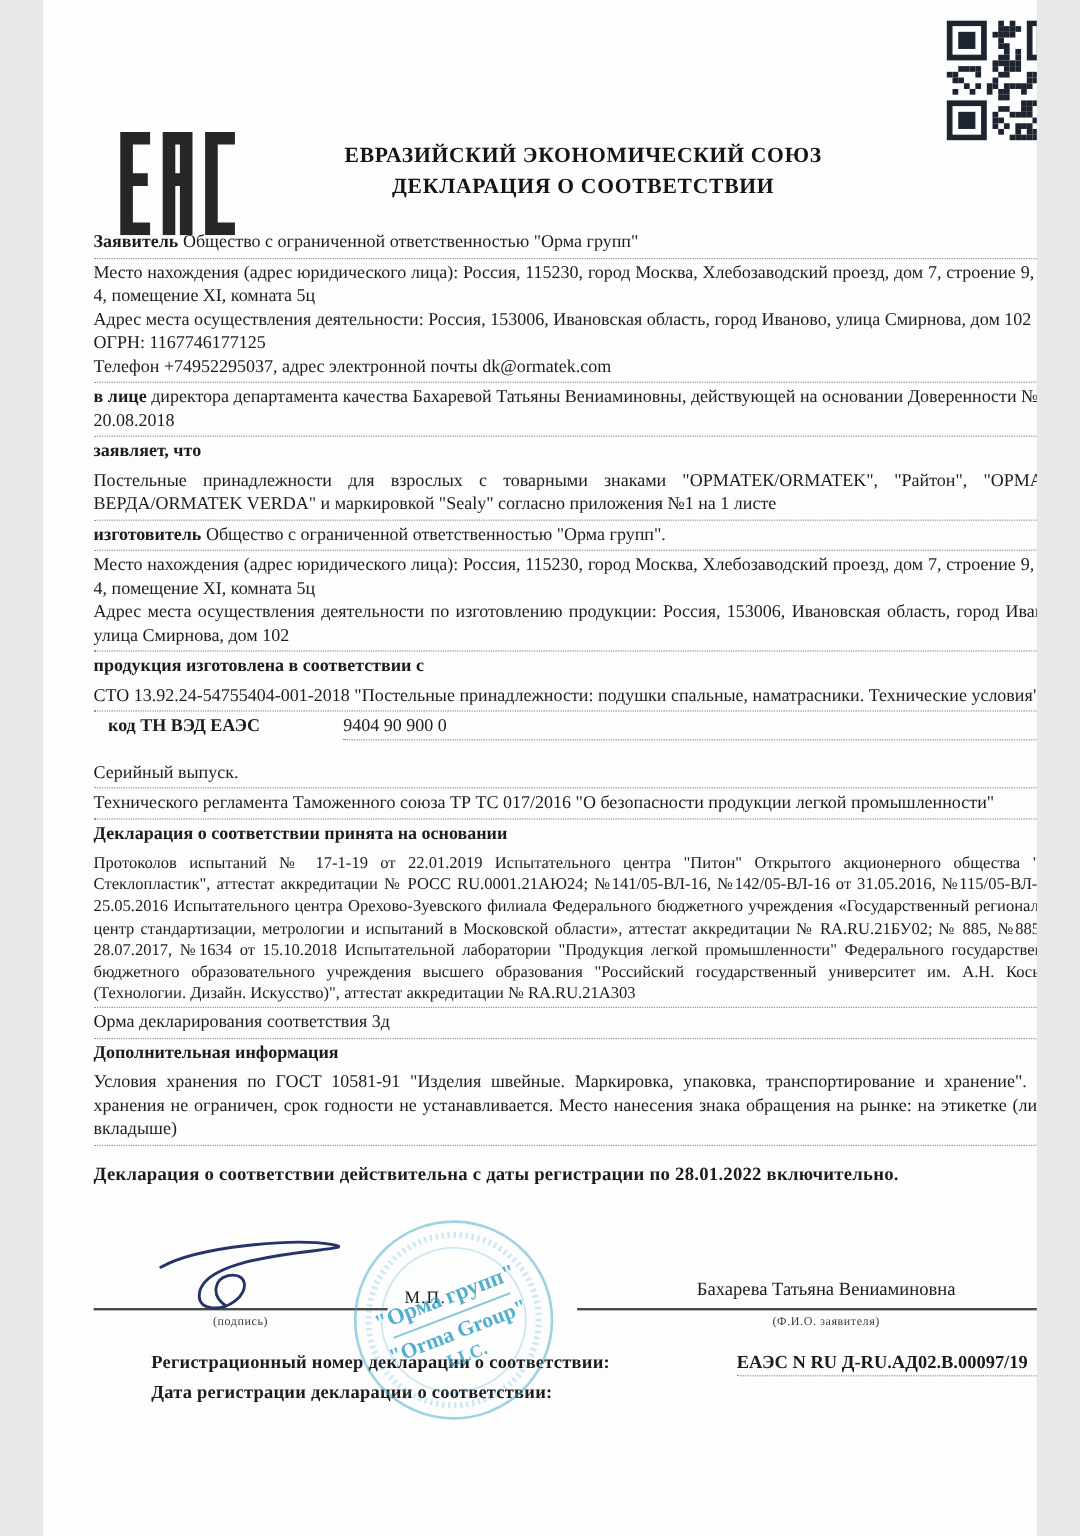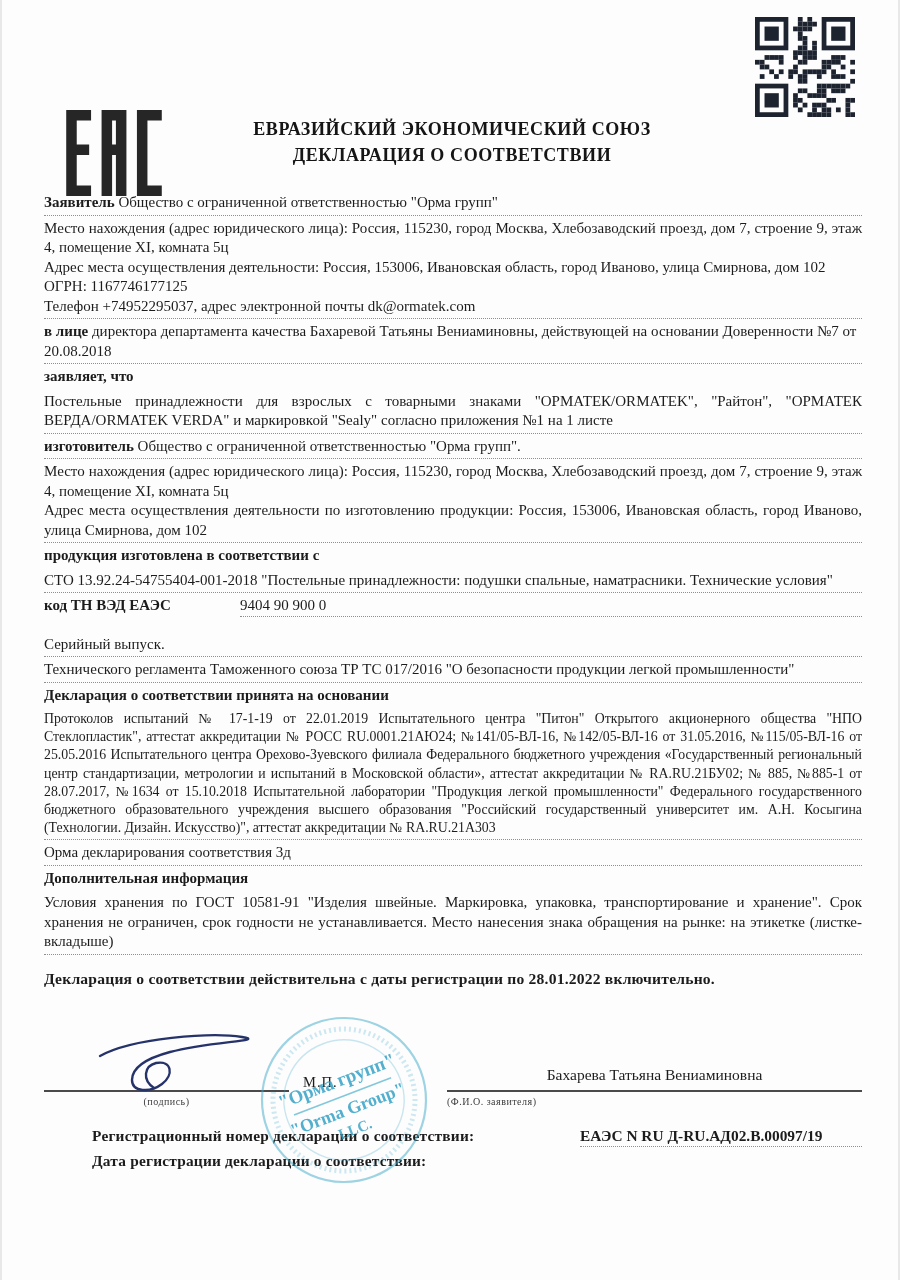--- a/index.html
+++ b/index.html
@@ -1,19 +1,19 @@
 <!DOCTYPE html>
 <html><head>
 <meta charset="utf-8">
 <style>
   * { margin:0; padding:0; box-sizing:border-box; }
   html,body { background:#e8e8e8; }
   .page {
     position:relative;
-    width:896px; height:1280px;
+    width:828px; height:1280px;
     background:#fdfdfd;
     font-family:"Liberation Serif", serif;
     color:#1c1c1c;
     overflow:hidden;
     margin:0 auto;
   }
   
   .qr { position:absolute; top:17px; left:744px; width:118px; height:100px; }
   .eac-logo { position:absolute; top:110px; left:63px; width:98px; height:86px; }
   .doc-header {
@@ -24,36 +24,36 @@
   
   .content {
     position:absolute; top:193px; left:42px; width:818px;
     font-size:15px; line-height:19.5px;
   }
   .sec { border-bottom:1px dotted #8f8f8f; padding-bottom:2px; margin-bottom:3px; }
   .sec.nodot { border-bottom:none; }
   .just { text-align:justify; }
   b.lead { font-weight:bold; }
   .small-par { font-size:13.8px; line-height:18.2px; }
-  .tnved-row { display:flex; align-items:baseline; }
+  .tnved-row { display:flex; align-items:baseline;margin-left:12px; }
   .tnved-label { font-weight:bold; width:196px; flex:0 0 auto; }
   .tnved-value { flex:1; border-bottom:1px dotted #8f8f8f; }
   .validity { font-weight:bold; font-size:15.6px; margin-top:14px; letter-spacing:0.2px; }
   
   .sig-block { position:relative; margin-top:46px; }
   .sig-row { display:flex; align-items:flex-end; }
   .sig-left { width:245px; border-bottom:2px solid #4a4a4a; height:58px; position:relative; }
   .sig-svg { position:absolute; left:48px; bottom:-6px; }
   .sig-mid { width:150px; padding-left:14px; font-weight:normal; font-size:14.5px; letter-spacing:1px; }
   .sig-spacer { width:8px; }
   .sig-right { flex:1; border-bottom:2px solid #4a4a4a; text-align:center; font-size:15.5px; padding-bottom:6px; }
   .cap-row { display:flex; font-size:10px; color:#3c3c3c; letter-spacing:0.5px; }
   .cap-left { width:245px; text-align:center; }
   .cap-mid { width:158px; }
-  .cap-right { flex:1; }
+  .cap-right { flex:1; text-align:center; }
   .stamp { position:absolute; left:212px; top:-22px; width:176px; height:176px; z-index:3; pointer-events:none; opacity:0.92; }
   
   .reg-rows { margin-top:14px; font-weight:bold; font-size:15.4px; }
   .reg-row { display:flex; align-items:baseline; margin-bottom:4px; }
   .reg-label { width:488px; flex:0 0 auto; letter-spacing:0.2px;margin-left:48px; }
   .reg-value { flex:1; border-bottom:1px dotted #8f8f8f; padding-bottom:1px; }
 </style>
 </head>
 <body>
 

